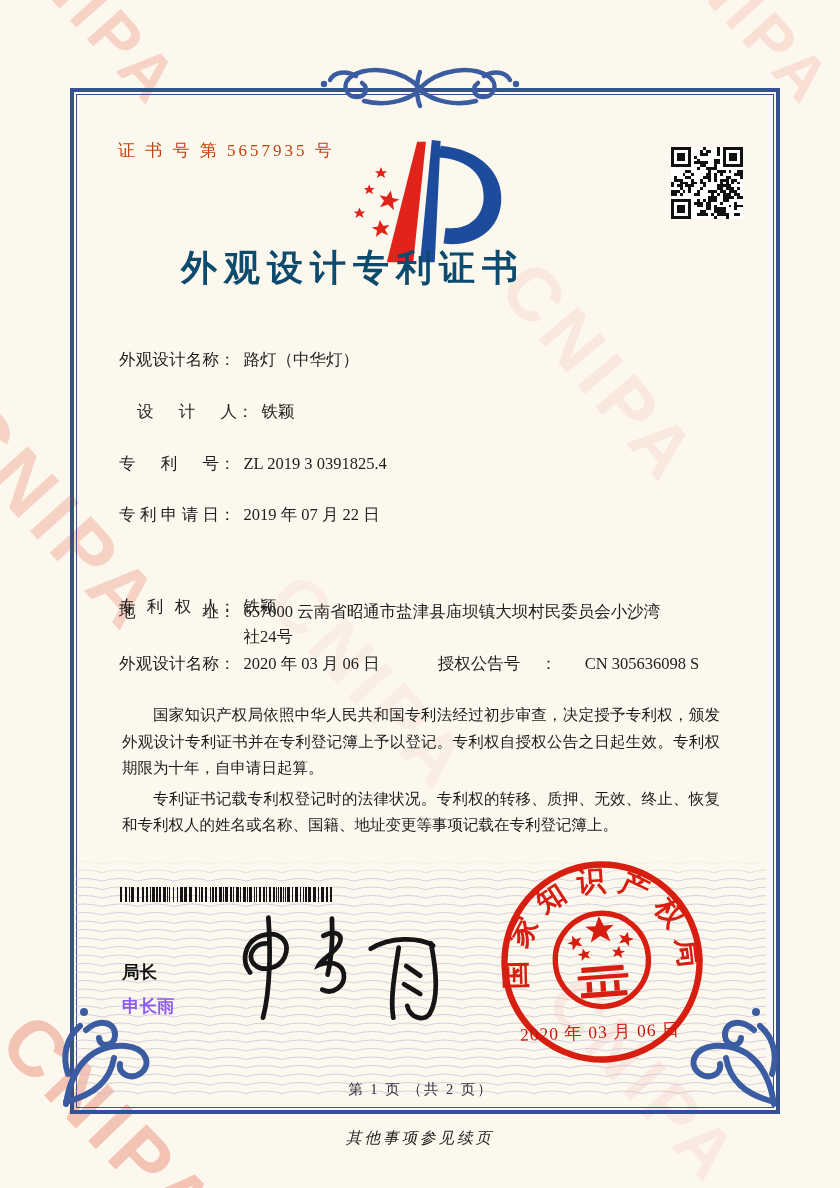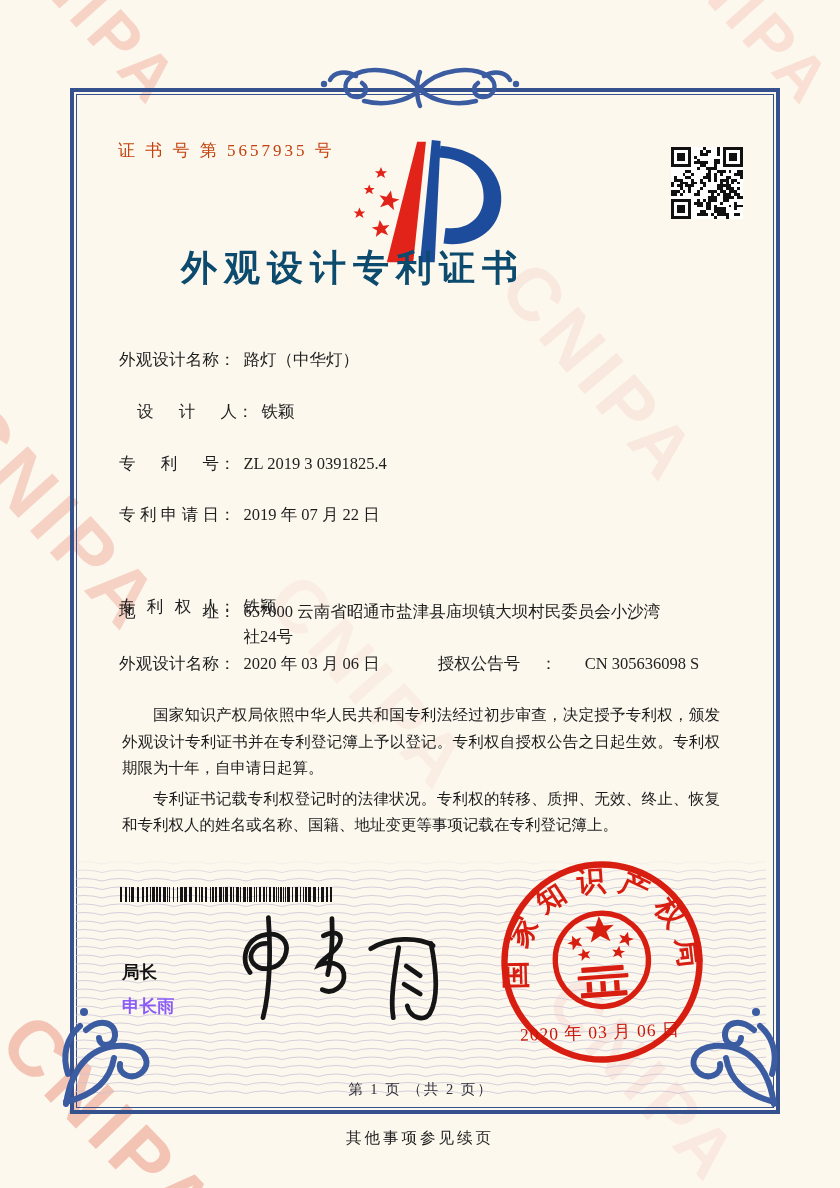--- a/index.html
+++ b/index.html
@@ -36,21 +36,21 @@
   .barcode{position:absolute;left:120px;top:887px;z-index:4;}
   .sig-title{position:absolute;left:122px;top:960px;font-size:17.5px;font-weight:600;color:#141414;z-index:4;font-family:Liberation Mono, monospace;}
   .sig-name{position:absolute;left:122px;top:994px;font-size:17.5px;font-weight:600;color:#8b5cf6;z-index:4;}
   .signature{position:absolute;left:218px;top:910px;z-index:4;}
   .seal{position:absolute;left:496px;top:856px;z-index:5;transform:rotate(-4deg);}
   .seal-date{position:absolute;left:520px;top:1020px;z-index:6;font-size:17.5px;
              letter-spacing:1px;color:#c9170b;transform:rotate(-2deg);}
   .pagination{position:absolute;left:70px;top:1080px;width:702px;text-align:center;
               font-size:14.5px;letter-spacing:2px;color:#2e2e38;z-index:4;}
   .footnote{position:absolute;left:0;top:1128px;width:840px;text-align:center;
-            font-size:15.5px;letter-spacing:3px;color:#1d1d1d;z-index:4;}
+            font-size:15.5px;letter-spacing:3px;color:#1d1d1d;z-index:4;font-style:italic;}
 </style>
 </head>
 <body>
 
 <div class="page">
 
   <div class="wm" style="left:-28px;top:-30px;font-size:66px;color:rgba(242,180,166,.55);transform:rotate(48deg);">CNIPA</div>
   <div class="wm" style="left:630px;top:-26px;font-size:64px;color:rgba(245,198,186,.5);transform:rotate(48deg);">CNIPA</div>
   <div class="wm" style="left:470px;top:330px;font-size:74px;color:rgba(246,216,205,.5);transform:rotate(50deg);">CNIPA</div>
   <div class="wm" style="left:-86px;top:470px;font-size:80px;color:rgba(240,178,162,.55);transform:rotate(48deg);">CNIPA</div>

